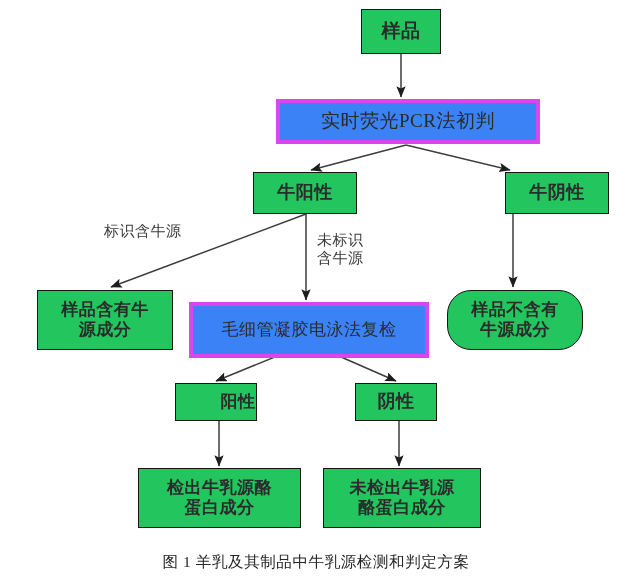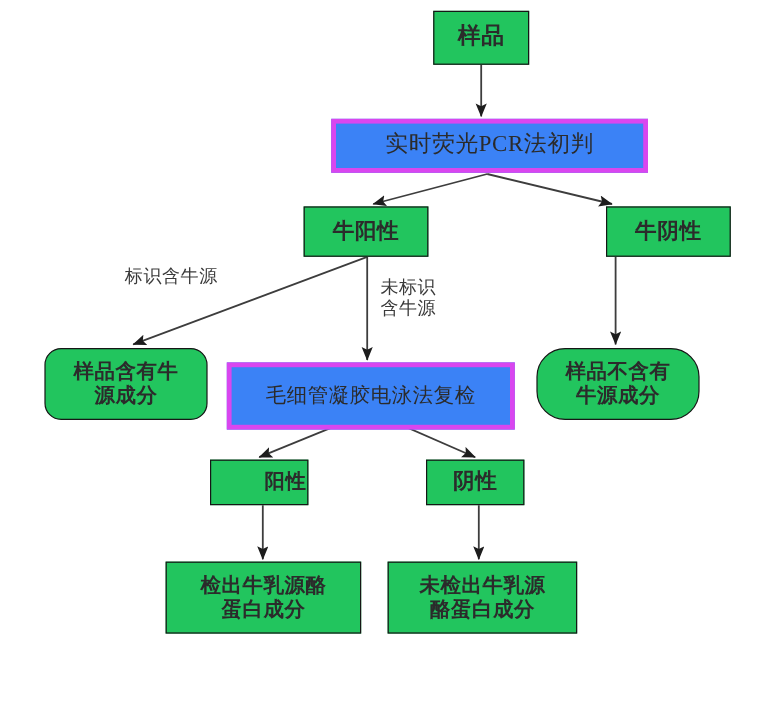--- a/index.html
+++ b/index.html
@@ -89,31 +89,32 @@
         <polyline points="219,421 219,466" marker-end="url(#arrowhead)"></polyline>
         <polyline points="399,421 399,466" marker-end="url(#arrowhead)"></polyline>
       </g>
   </svg>
 
   <div id="nodes-layer">
       <div class="node plain" style="left: 361px; top: 9px; width: 80px; height: 45px; font-size: 19px;">样品</div>
       <div class="node process" style="left: 276px; top: 99px; width: 264px; height: 45px; font-size: 19px;">实时荧光PCR法初判</div>
       <div class="node plain" style="left: 253px; top: 172px; width: 104px; height: 42px; font-size: 18px;">牛阳性</div>
       <div class="node plain" style="left: 461px; top: 172px; width: 104px; height: 42px; font-size: 18px; margin-left: 44px;">牛阴性</div>
-      <div class="node plain" style="left: 37px; top: 290px; width: 136px; height: 60px; font-size: 17px; border-radius: 14px;">样品含有牛
+      <div class="node plain" style="left: 37px; top: 290px; width: 136px; height: 60px; font-size: 17px;">样品含有牛
 源成分</div>
       <div class="node plain" style="left: 447px; top: 290px; width: 136px; height: 60px; font-size: 17px; border-radius: 24px;">样品不含有
 牛源成分</div>
       <div class="node process" style="left: 189px; top: 302px; width: 240px; height: 56px; font-size: 17px;">毛细管凝胶电泳法复检</div>
       <div class="node plain" style="left: 175px; top: 383px; width: 82px; height: 38px; font-size: 17px; padding-left: 44px;">阳性</div>
       <div class="node plain" style="left: 355px; top: 383px; width: 82px; height: 38px; font-size: 18px;">阴性</div>
       <div class="node plain" style="left: 138px; top: 468px; width: 163px; height: 60px; font-size: 17px;">检出牛乳源酪
 蛋白成分</div>
       <div class="node plain" style="left: 323px; top: 468px; width: 158px; height: 60px; font-size: 17px;">未检出牛乳源
 酪蛋白成分</div>
     </div>
   <div id="edge-labels-layer">
       <div class="edge-label" style="left: 104px; top: 222px;">标识含牛源</div>
       <div class="edge-label" style="left: 317px; top: 231px;">未标识
 含牛源</div>
     </div>
 
+  <div class="caption" style="top: 552px;">图 1  羊乳及其制品中牛乳源检测和判定方案</div>
 </div>
 
 </body></html>

